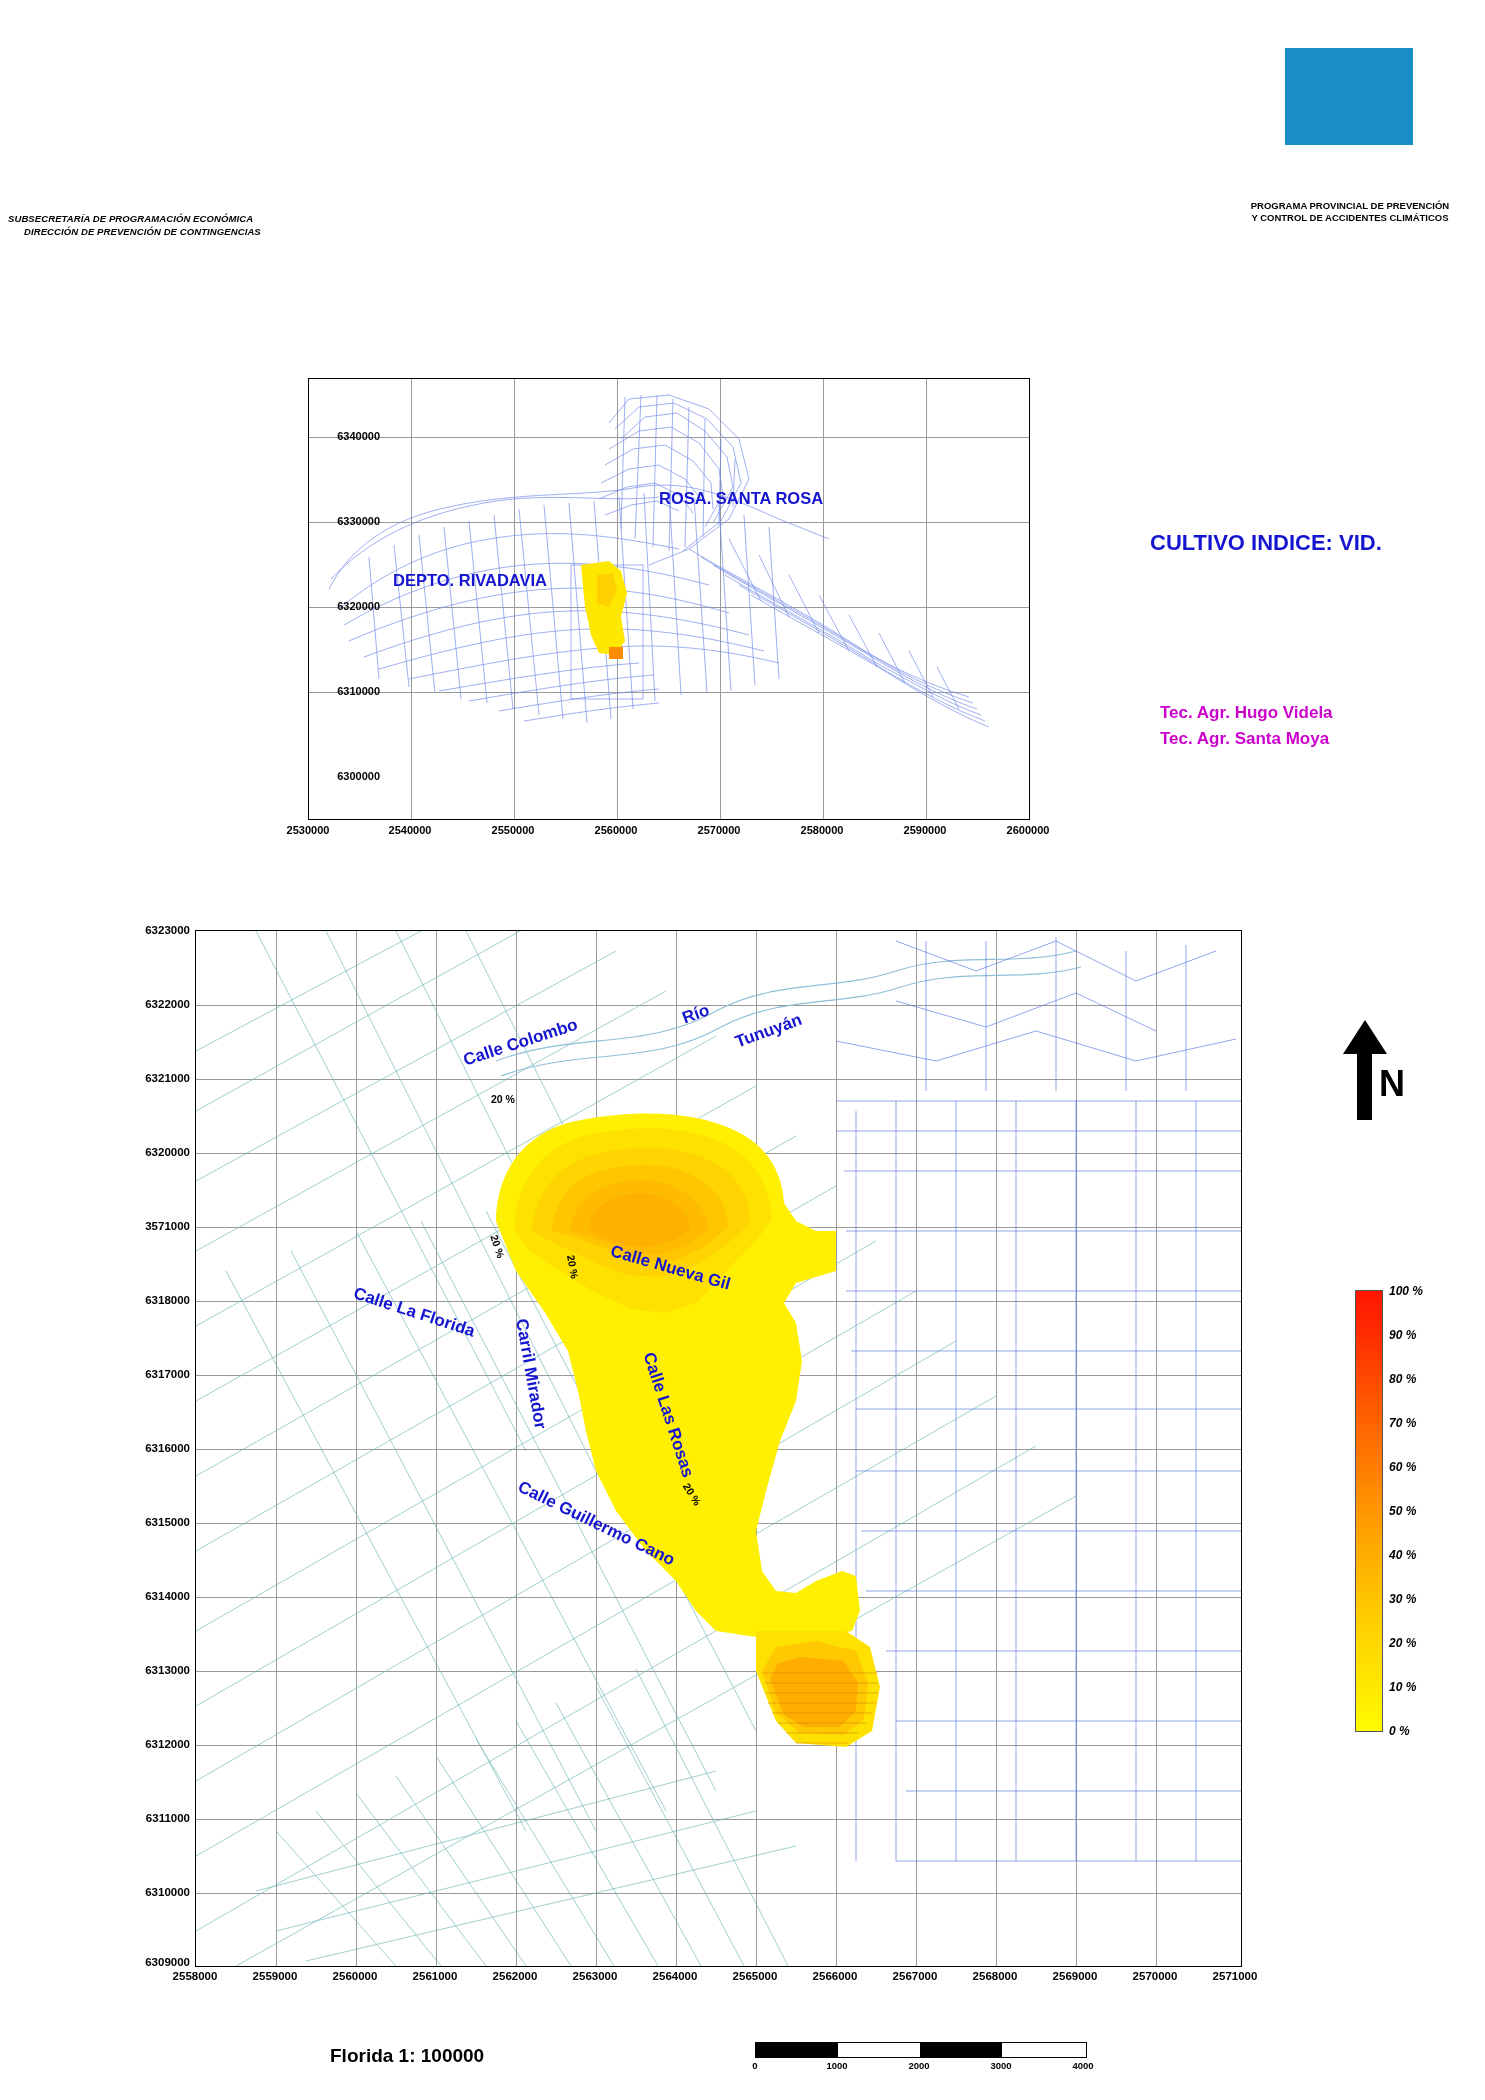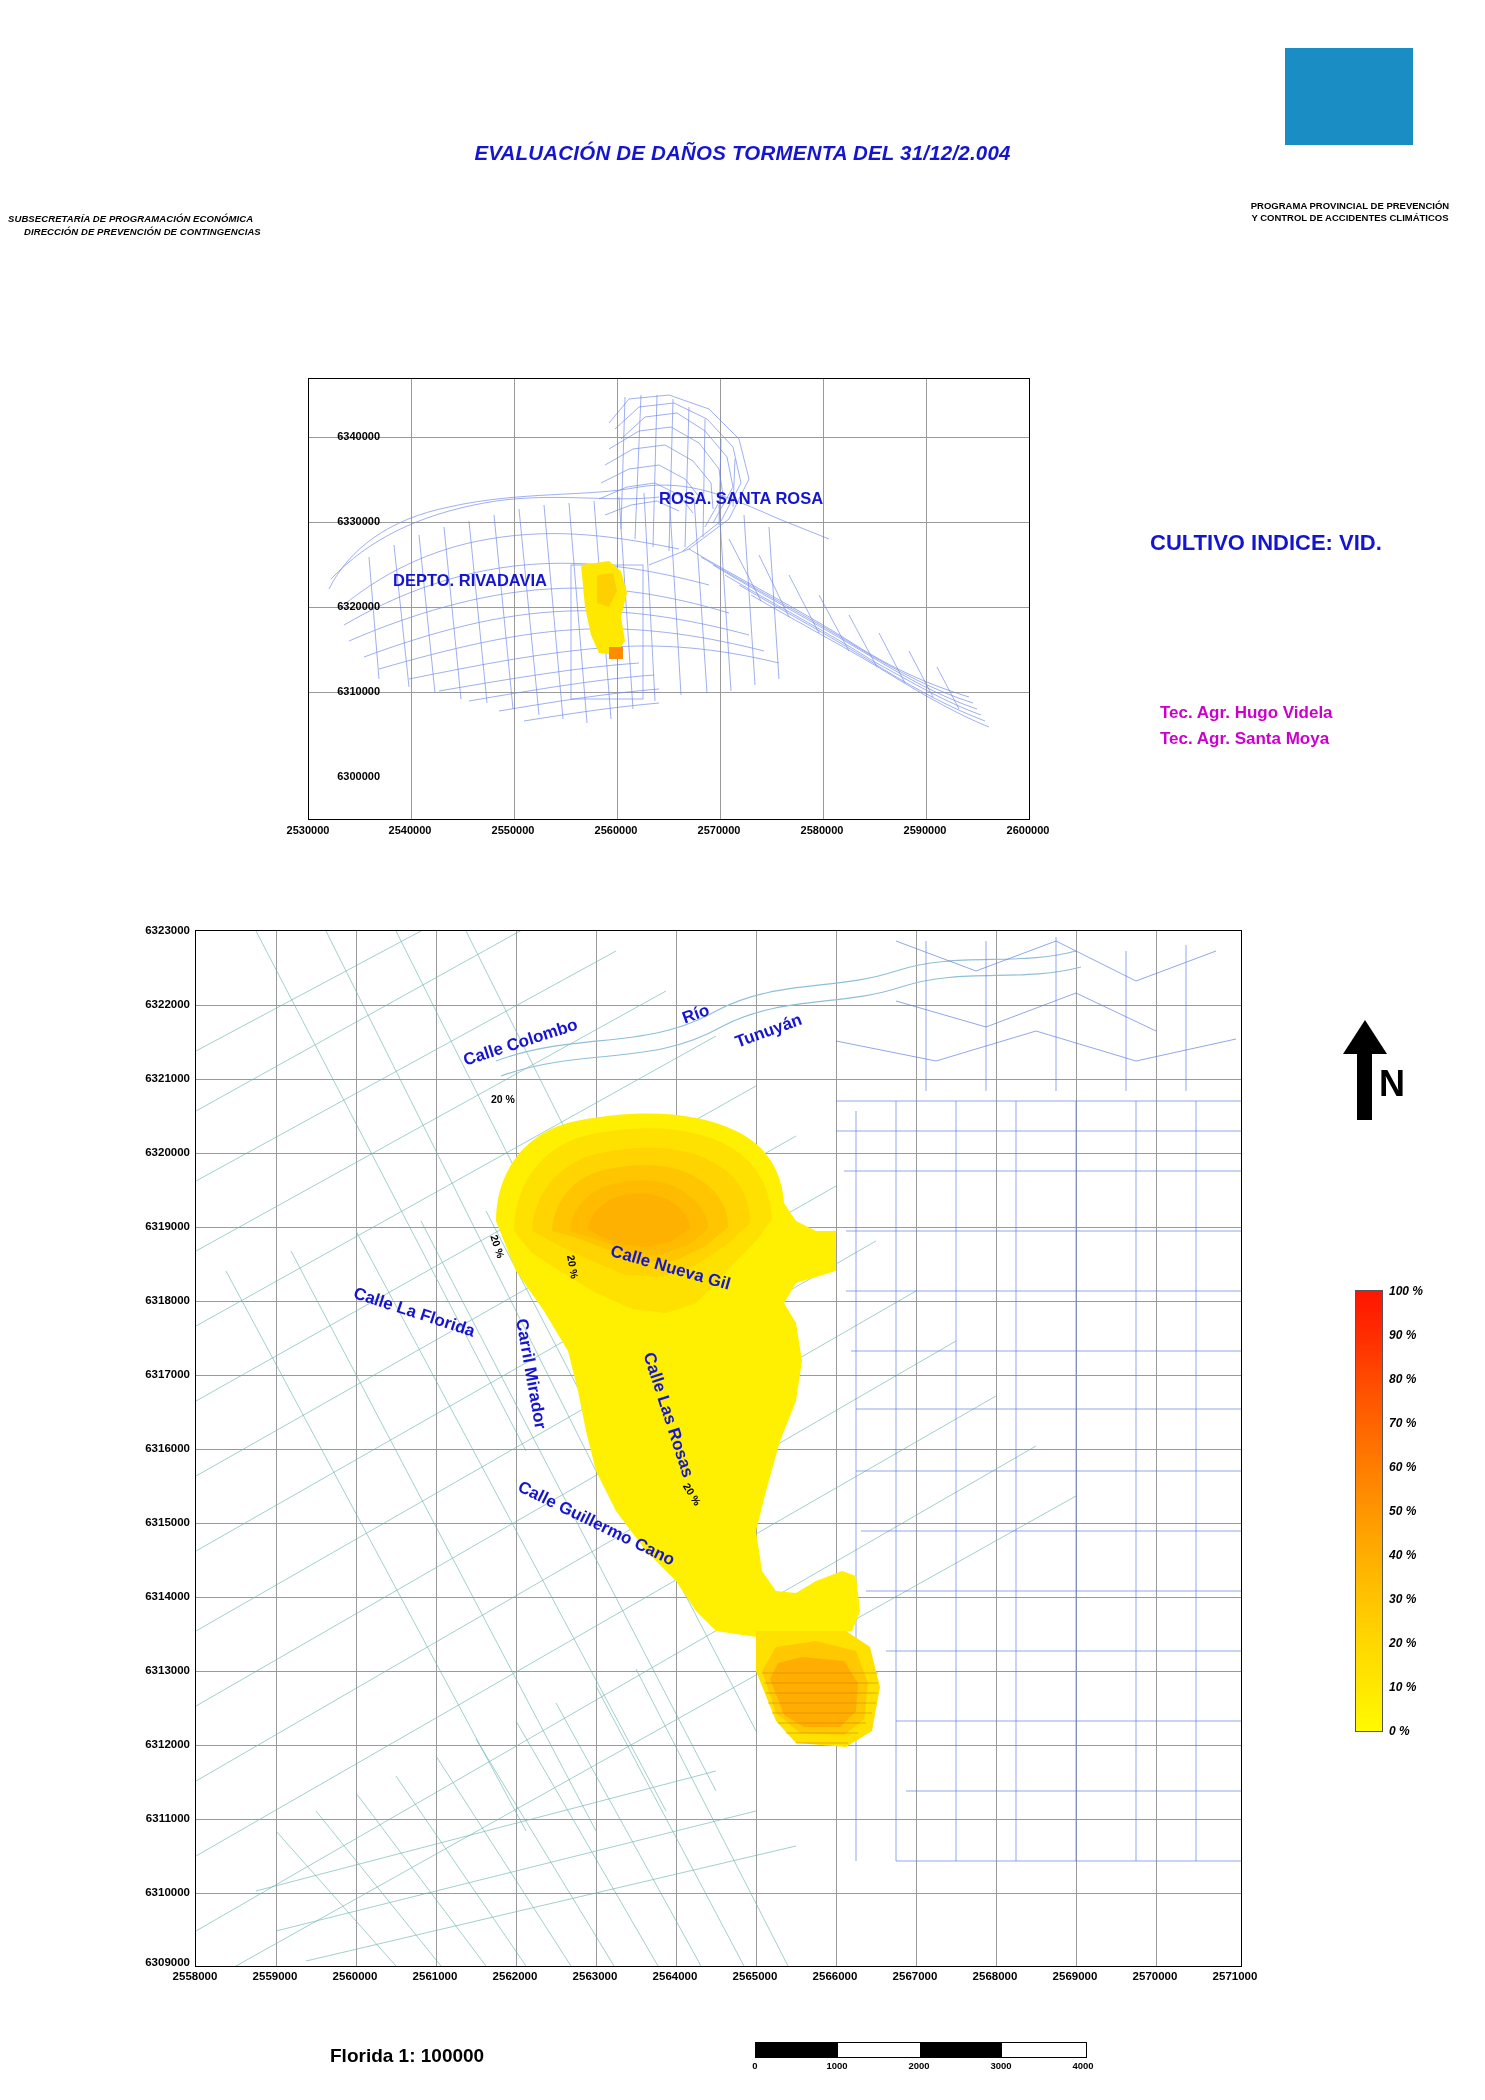--- a/index.html
+++ b/index.html
@@ -68,21 +68,20 @@
   #scalebar{left:755px;top:2042px;width:330px;height:14px;border:1px solid #000;display:flex;}
   #scalebar div{height:100%;}
   .sb-dark{background:#000;}
   .sb-light{background:#ffffff;}
   .sb-num{position:absolute;top:18px;font-size:9.5px;font-weight:bold;color:#000;text-align:center;width:50px;}
 </style>
 </head>
 <body>
 
 <div class="abs" id="title-block">
-  <div class="l1">EVALUACIÓN DE DAÑOS TORMENTA DEL 31/12/2.004</div>
 </div>
 
 <div class="abs" id="agency-block">
   <div class="i1">SUBSECRETARÍA DE PROGRAMACIÓN ECONÓMICA</div>
   <div class="i2">DIRECCIÓN DE PREVENCIÓN DE CONTINGENCIAS</div>
 </div>
 
 <div class="abs" id="logo-box"></div>
 <div class="abs" id="logo-caption">
   <div>PROGRAMA PROVINCIAL DE PREVENCIÓN</div>
@@ -372,21 +371,21 @@
     <div class="pctlabel" style="left:295px;top:162px;">20 %</div>
     <div class="pctlabel" style="left:298px;top:298px;transform:rotate(72deg)">20 %</div>
     <div class="pctlabel" style="left:375px;top:318px;transform:rotate(80deg)">20 %</div>
     <div class="pctlabel" style="left:490px;top:547px;transform:rotate(58deg)">20 %</div>
   </div>
 
   <div class="mm-ylab" style="top:-6px">6323000</div>
   <div class="mm-ylab" style="top:68px">6322000</div>
   <div class="mm-ylab" style="top:142px">6321000</div>
   <div class="mm-ylab" style="top:216px">6320000</div>
-  <div class="mm-ylab" style="top:290px">6319000</div>
+  <div class="mm-ylab" style="top:290px">3571000</div>
   <div class="mm-ylab" style="top:364px">6318000</div>
   <div class="mm-ylab" style="top:438px">6317000</div>
   <div class="mm-ylab" style="top:512px">6316000</div>
   <div class="mm-ylab" style="top:586px">6315000</div>
   <div class="mm-ylab" style="top:660px">6314000</div>
   <div class="mm-ylab" style="top:734px">6313000</div>
   <div class="mm-ylab" style="top:808px">6312000</div>
   <div class="mm-ylab" style="top:882px">6311000</div>
   <div class="mm-ylab" style="top:956px">6310000</div>
   <div class="mm-ylab" style="top:1026px">6309000</div>

